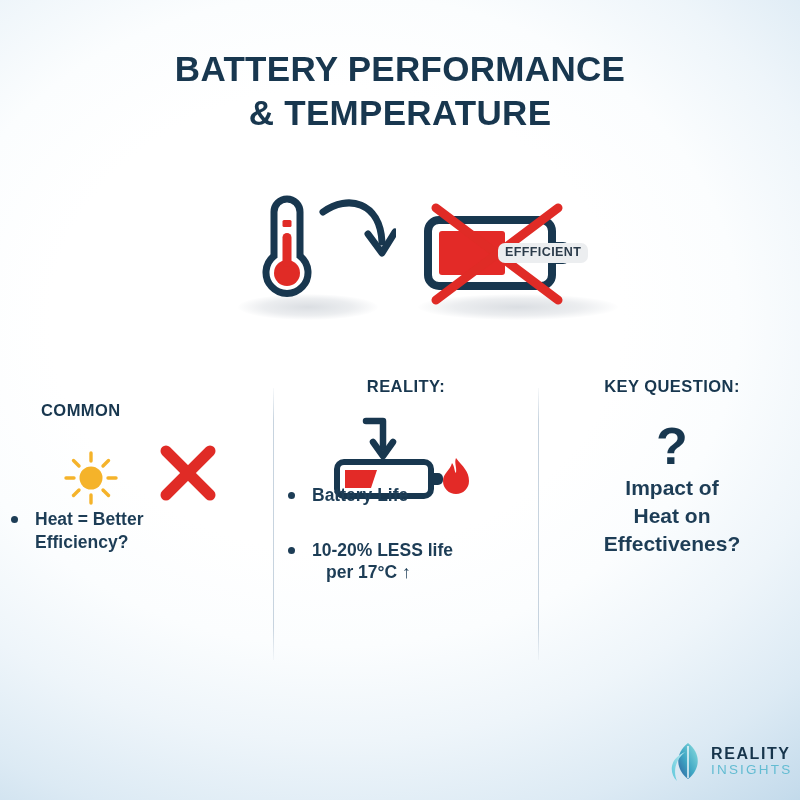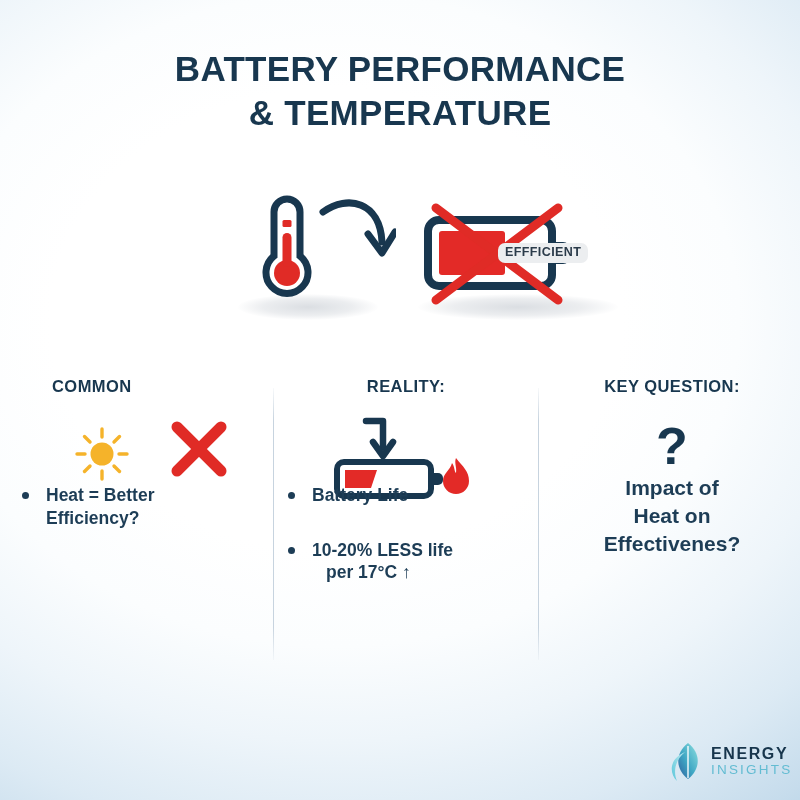--- a/index.html
+++ b/index.html
@@ -95,21 +95,21 @@
     background: linear-gradient(to bottom,
       rgba(205,216,226,0.15) 0%,
       rgba(196,209,221,0.95) 12%,
       rgba(196,209,221,0.95) 88%,
       rgba(205,216,226,0.15) 100%);
   }
   .divider-1 { left: 273px; }
   .divider-2 { left: 538px; }
 
   .col { position: absolute; top: 0; }
-  .col-1 { left: 16px;  width: 248px; }
+  .col-1 { left: 5px;  width: 248px; margin-top: 24px; }
   .col-2 { left: 282px; width: 248px; }
   .col-3 { left: 548px; width: 248px; }
 
   .col-head {
     font-size: 16.5px;
     font-weight: bold;
     color: #18374f;
     letter-spacing: 0.45px;
     line-height: 1.32;
   }
@@ -317,18 +317,18 @@
         <linearGradient id="leafgrad2" x1="0" y1="1" x2="1" y2="0">
           <stop offset="0%" stop-color="#59c6da"></stop>
           <stop offset="100%" stop-color="#bdeaf0"></stop>
         </linearGradient>
       </defs>
       <path d="M20 3 C33 13 33 29 20 39 C7 29 7 13 20 3 z" fill="url(#leafgrad)"></path>
       <path d="M17 12 C7 20 5 32 9 41 C1 33 1 19 17 12 z" fill="url(#leafgrad2)"></path>
       <path d="M20 6 L20 38" stroke="#ffffff" stroke-width="1.6" opacity="0.85" fill="none"></path>
     </svg>
     <div class="logo-text">
-      <div class="logo-name">ENERGY</div>
+      <div class="logo-name">REALITY</div>
       <div class="logo-sub">INSIGHTS</div>
     </div>
   </div>
 
 </div>
 
 </body></html>

